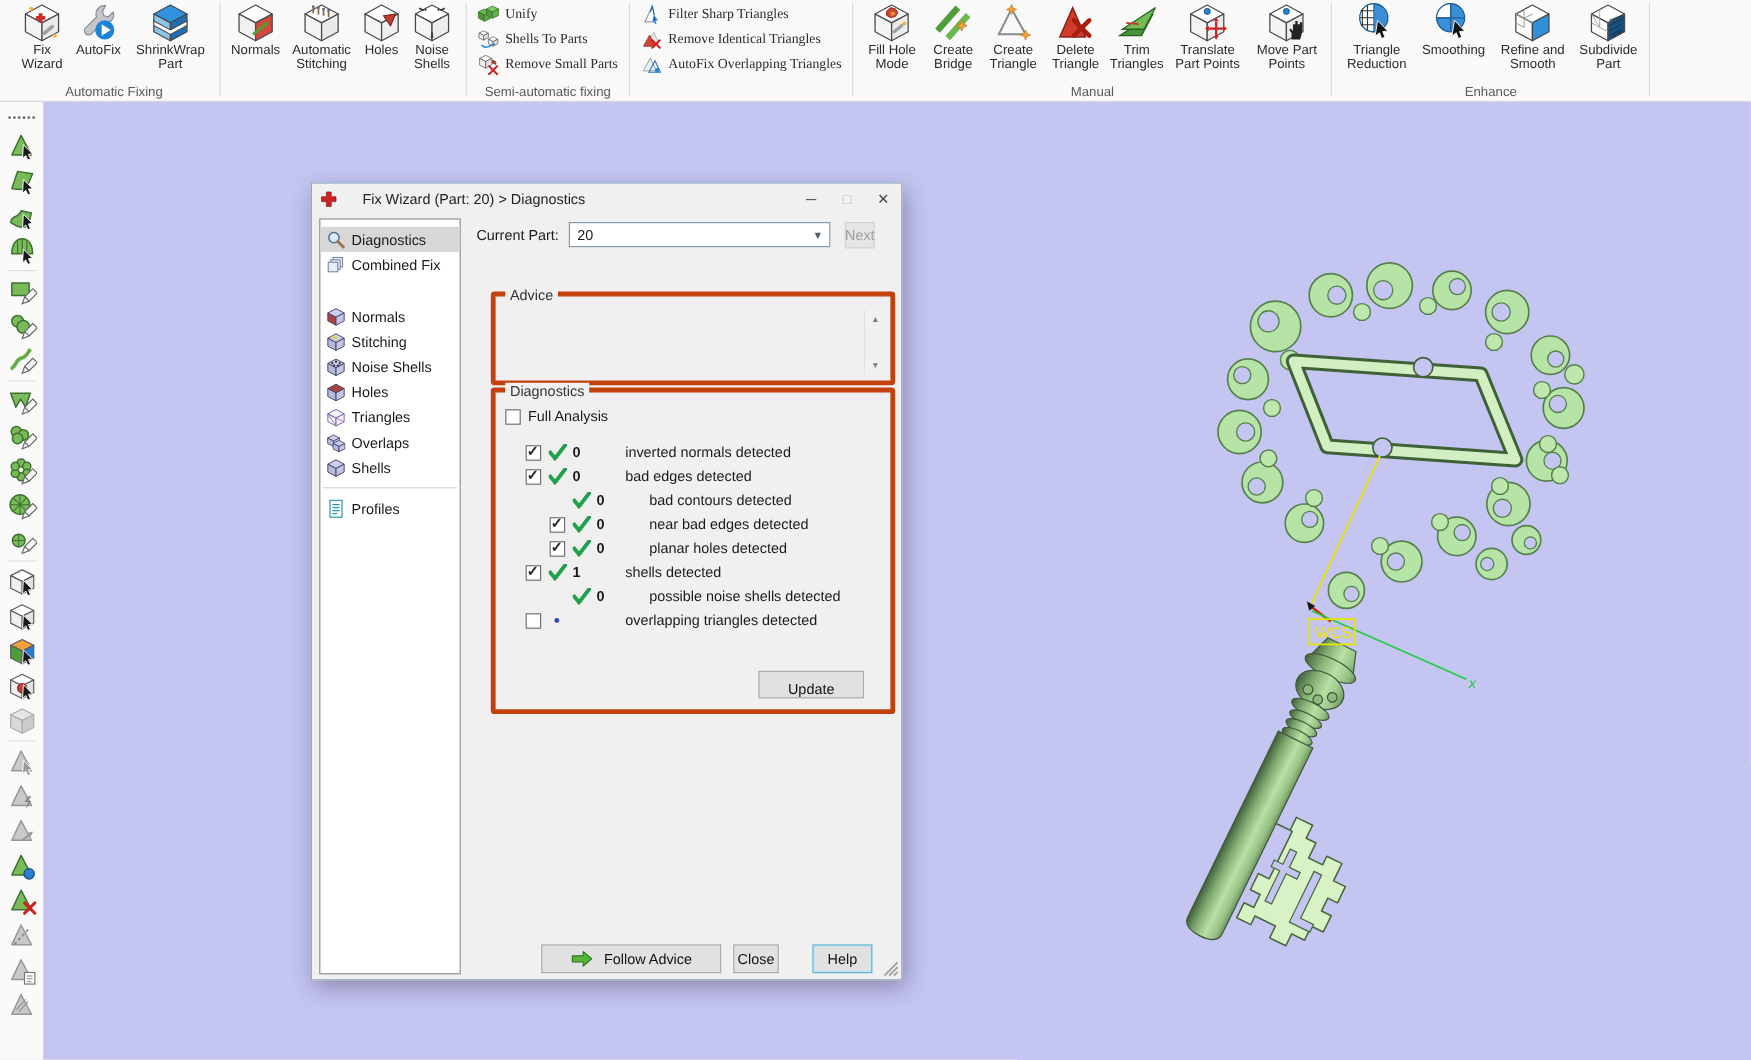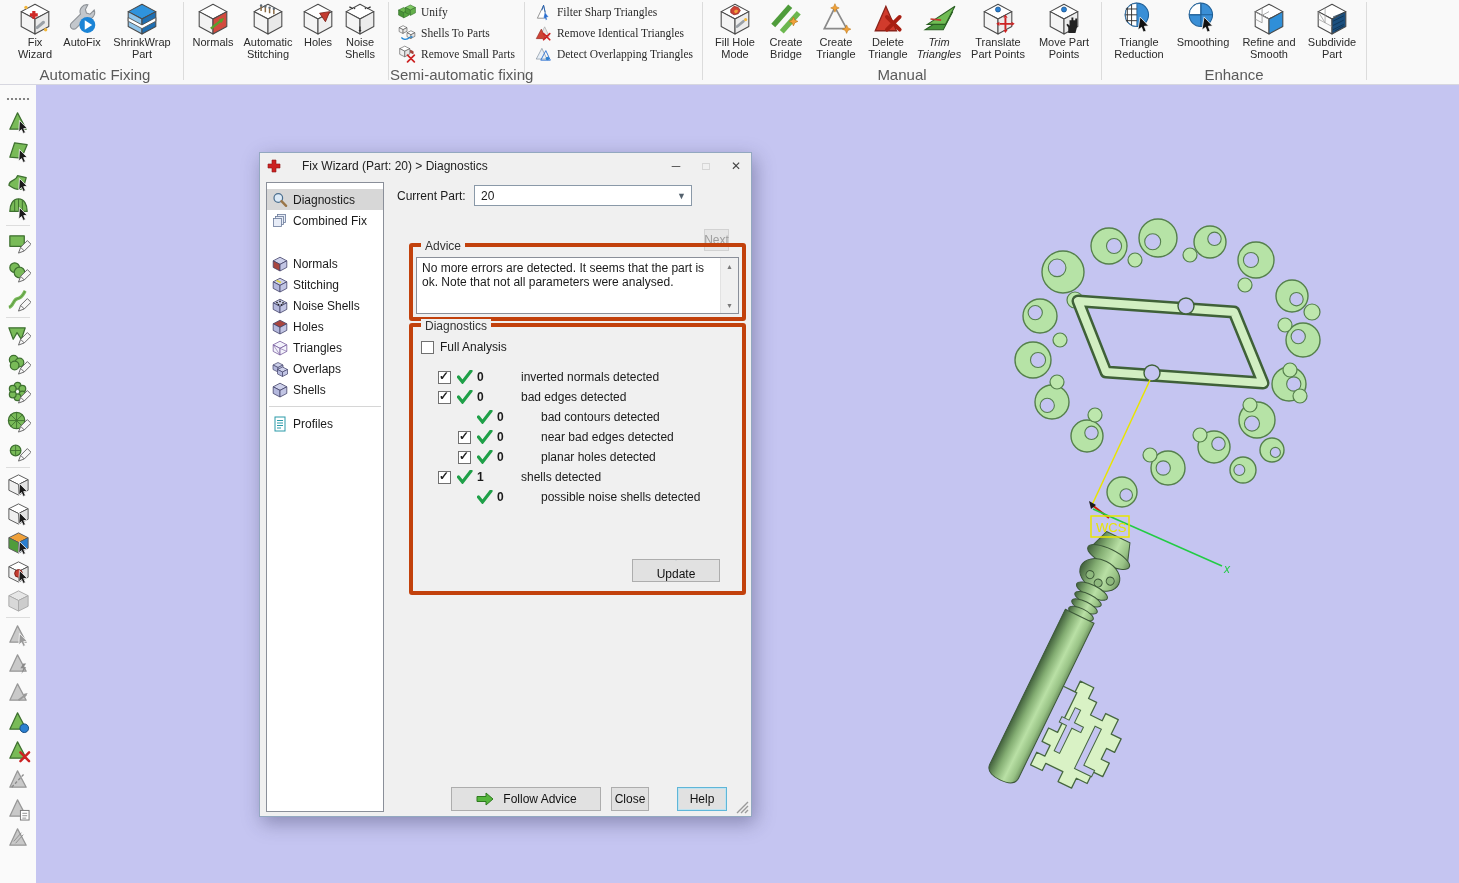--- a/index.html
+++ b/index.html
@@ -5,21 +5,21 @@
   html,body{margin:0;padding:0;width:1459px;height:883px;overflow:hidden;
     font-family:"Liberation Sans",sans-serif;background:#f7f7f7;}
   
   .ribbon{position:absolute;left:0;top:0;width:1459px;height:85px;background:#f9f9f9;
     border-bottom:1px solid #d7d7e0;display:flex;align-items:stretch;padding-left:8px;box-sizing:border-box;}
   .rgroup{position:relative;display:flex;flex-direction:column;padding:0 4px 14px 4px;}
   .rrow{display:flex;align-items:flex-start;height:64px;}
   .rbtn{display:flex;flex-direction:column;align-items:center;padding-top:1px;cursor:default;}
   .ricon svg{width:34px;height:34px;display:block;}
   .rlbl{font-size:11px;line-height:1.12;text-align:center;color:#2b2b2b;margin-top:1px;}
-  .glabel{position:absolute;bottom:1px;left:0;right:0;text-align:center;font-size:15px;color:#5a5a5a;white-space:nowrap;}
+  .glabel{position:absolute;bottom:1px;left:0;right:0;text-align:center;font-size:11px;color:#5a5a5a;white-space:nowrap;}
   .rstack{display:flex;flex-direction:column;padding-top:1px;}
   .sbtn{display:flex;align-items:center;gap:5px;height:21px;padding:0 4px;font-size:11.5px;color:#2b2b2b;font-family:Liberation Serif, serif;}
   .sbtn svg{width:18px;height:18px;}
   .gsep{width:1px;background:#dcdcdc;margin:2px 1px 4px 1px;}
   
   .ltb{position:absolute;left:0;top:85px;width:36px;bottom:0;background:#fafafa;
     display:flex;flex-direction:column;align-items:center;}
   .ltb-handle{padding:3px 0 1px 0;}
   .ltb-item{width:30px;height:29px;display:flex;align-items:center;justify-content:center;}
   .ltb-item svg{width:25px;height:25px;display:block;}
@@ -42,21 +42,21 @@
   .side-item svg{width:16px;height:16px;flex:0 0 16px;}
   .side-gap{height:22px;}
   .side-sep{height:1px;background:#d6d6d6;margin:6px 2px;}
   .cur-label{position:absolute;left:137px;top:36px;}
   .dropdown{position:absolute;left:214px;top:32px;width:218px;height:21px;background:#fff;
     border:1px solid #8a99a8;box-sizing:border-box;display:flex;align-items:center;padding-left:6px;}
   .chev{margin-left:auto;margin-right:5px;color:#55626e;font-size:9px;}
   .btn{background:#e1e1e1;border:1px solid #adadad;font-size:12px;color:#111;
     display:flex;align-items:center;justify-content:center;box-sizing:border-box;}
   .next-btn{position:absolute;left:444px;top:32px;width:25px;height:22px;background:#e6e6e6;
-    border:1px solid #d2d2d2;color:#9d9d9d;margin-top:44px;}
+    border:1px solid #d2d2d2;color:#9d9d9d;}
   .gbox{position:absolute;border:4px solid #c2410c;border-radius:3px;}
   .gbox-label{position:absolute;top:-8px;left:8px;background:#f0f0f0;padding:0 4px;font-size:12px;color:#333;}
   .advice-box{left:149px;top:90px;width:329px;height:70px;}
   .advice-inner{position:absolute;left:3px;right:3px;top:10px;bottom:3px;background:#fff;
     border:1px solid #8a8f99;padding:3px 24px 3px 5px;line-height:1.2;box-sizing:border-box;}
   .sb{position:absolute;right:4px;top:11px;bottom:4px;width:17px;background:#f0f0f0;border-left:1px solid #e2e2e2;}
   .sb-up,.sb-dn{position:absolute;left:0;width:17px;height:16px;display:flex;align-items:center;justify-content:center;
     font-size:7px;color:#7a7a7a;background:#f0f0f0;}
   .sb-up{top:0;} .sb-dn{bottom:0;}
   .diag-box{left:149px;top:170px;width:329px;height:264px;}
@@ -272,21 +272,21 @@
           <span>Remove Identical Triangles</span>
         </div>
         <div class="sbtn">
           <span style="display:flex">
             <svg viewBox="0 0 32 32">
               <path d="M4 25 14 6l9 19z" fill="#e9f0f7" stroke="#6a7a8a"></path>
               <path d="M12 27 21 10l8 17z" fill="none" stroke="#2a6fd0" stroke-width="1.6"></path>
               <circle cx="24" cy="24" r="3.2" fill="#2a7fd0"></circle>
             </svg>
           </span>
-          <span>Detect Overlapping Triangles</span>
+          <span>AutoFix Overlapping Triangles</span>
         </div>
       </div>
       <div class="glabel"></div>
     </div>
     <div class="gsep"></div>
     <div class="rgroup">
       <div class="rrow">
         <div class="rbtn" style="width: 54px;">
           <span class="ricon">
             <svg viewBox="0 0 32 32">
@@ -325,21 +325,21 @@
         </div>
         <div class="rbtn" style="width: 52px;">
           <span class="ricon">
             <svg viewBox="0 0 32 32">
               <path d="M4 28 14 5l10 23z" fill="#d13b2c" stroke="#8a241c" stroke-width="1.2"></path>
               <path d="M15 15l12 12M27 15 15 27" stroke="#a81f12" stroke-width="3.6" stroke-linecap="round"></path>
             </svg>
           </span>
           <span class="rlbl">Delete Triangle</span>
         </div>
-        <div class="rbtn" style="width: 50px; font-style: italic;">
+        <div class="rbtn" style="width: 50px;">
           <span class="ricon">
             <svg viewBox="0 0 32 32">
               <path d="M3 27 29 10l-9 17z" fill="#47953a" stroke="#2a5f22"></path>
               <path d="M5 22 31 5l-9 17z" fill="#71bd55" stroke="#2a5f22"></path>
               <path d="M8 17l10 1" stroke="#c23b2f" stroke-width="1.5"></path>
             </svg>
           </span>
           <span class="rlbl">Trim Triangles</span>
         </div>
         <div class="rbtn" style="width: 68px;">
@@ -953,21 +953,20 @@
 
   <span class="cur-label">Current Part:</span>
   <div class="dropdown">
     <span>20</span>
     <span class="chev">▼</span>
   </div>
   <div class="btn next-btn">Next</div>
 
   <div class="gbox advice-box">
     <span class="gbox-label">Advice</span>
-    <div class="advice-inner">No more errors are detected. It seems that the part is ok. Note that not all parameters were analysed.</div>
     <div class="sb">
       <div class="sb-up">▲</div>
       <div class="sb-dn">▼</div>
     </div>
   </div>
 
   <div class="gbox diag-box">
     <span class="gbox-label">Diagnostics</span>
     <div class="fa-row">
       <span class="cb" id="fa-cb"></span>
@@ -1034,20 +1033,28 @@
           <span>shells detected</span>
         </div>
         <div class="diag-row" style="padding-left: 39px;">
           <span class="mark">
             <svg width="16" height="14" viewBox="0 0 16 14">
               <path d="M1.5 7l4 5 8.5-11" stroke="#1fa048" stroke-width="3.2" fill="none" stroke-linecap="round"></path>
             </svg>
           </span>
           <span class="cnt">0</span>
           <span>possible noise shells detected</span>
+        </div>
+        <div class="diag-row" style="padding-left: 0px;">
+          <span class="cb"></span>
+          <span class="mark">
+            <span class="dot"></span>
+          </span>
+          <span class="cnt"></span>
+          <span>overlapping triangles detected</span>
         </div>
       </div>
     <div class="btn update-btn">
       <svg width="14" height="14" viewBox="0 0 16 16">
         <circle cx="6.3" cy="6" r="4.3" fill="#dceaf7" stroke="#4a6e8e" stroke-width="1.2"></circle>
         <path d="M9.5 9.2l4.6 4.6" stroke="#9a7648" stroke-width="2.4" stroke-linecap="round"></path>
       </svg>
       <span>Update</span>
     </div>
   </div>

